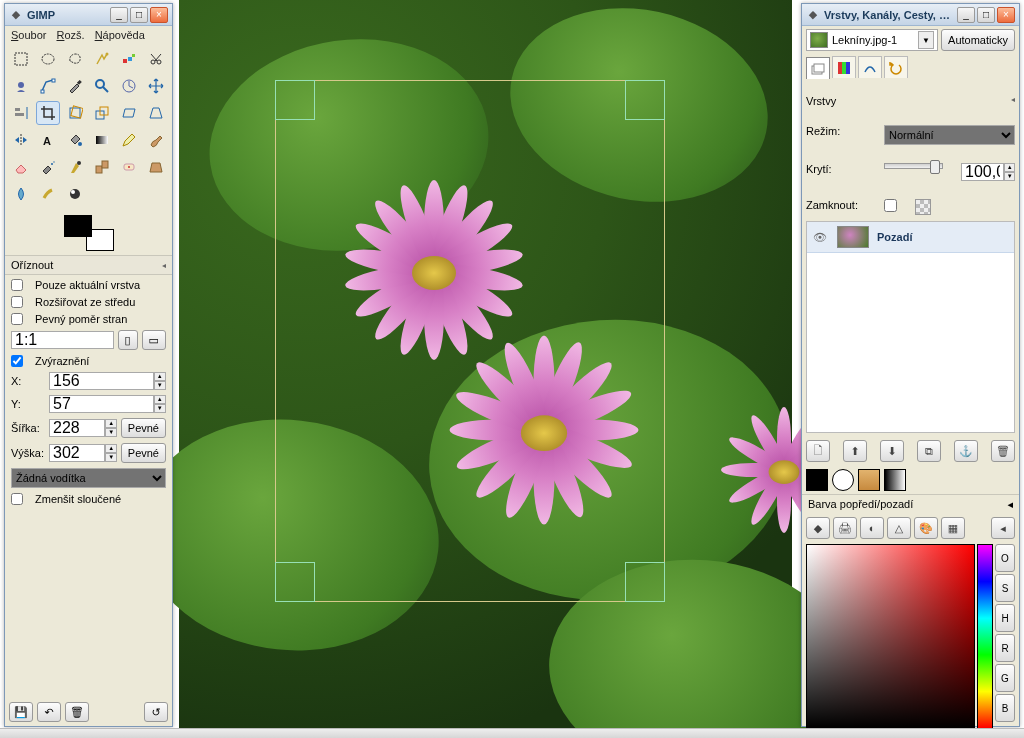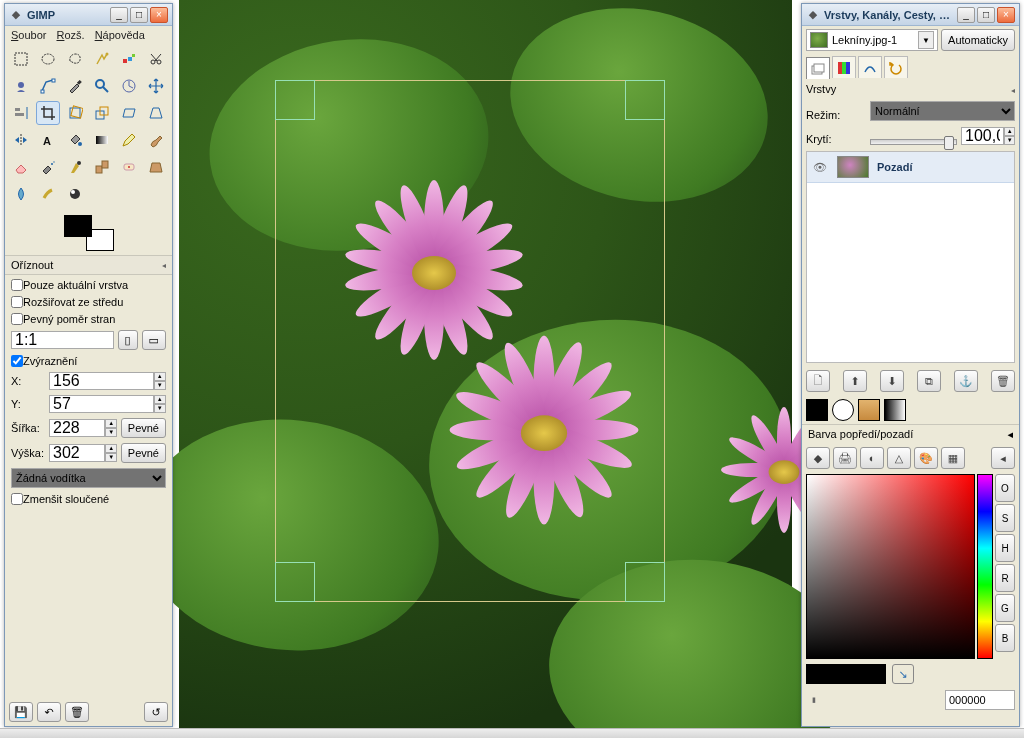--- a/index.html
+++ b/index.html
@@ -26,21 +26,21 @@
 .tool-btn svg { width:16px; height:16px; }
 
 .fg-bg-swatch { margin: 6px auto 4px; width: 50px; height: 36px; position: relative; }
 .fg-bg-swatch .bg { position:absolute; right:0; bottom:0; width:28px; height:22px; background:#fff; border:1px solid #000; }
 .fg-bg-swatch .fg { position:absolute; left:0; top:0; width:28px; height:22px; background:#000; border:1px solid #000; }
 
 .section-head { padding: 3px 6px; display:flex; justify-content:space-between; align-items:center; border-top:1px solid #c9c7bb; border-bottom:1px solid #c9c7bb; background:#e9e6d8; }
 .section-head .tri { font-size:8px; color:#666; cursor:pointer; }
 
 .opt-body { padding:4px 6px; display:flex; flex-direction:column; gap:5px; }
-.check-row { display:flex; align-items:flex-start; gap:0; cursor:pointer; }
+.check-row { display:flex; align-items:flex-start; gap:12px; cursor:pointer; }
 .check-row input { width:12px; height:12px; }
 .field-row { display:flex; align-items:center; gap:4px; }
 .field-row label { width:34px; }
 .num-input { flex:1; display:flex; }
 .num-input input { width:100%; border:1px solid #a9a9a9; padding:1px 3px; height:18px; font-size:16px; }
 .spin { width:14px; display:flex; flex-direction:column; }
 .spin div { height:9px; border:1px solid #a9a9a9; background:#eee; font-size:6px; line-height:6px; text-align:center; cursor:pointer; }
 .small-btn { border:1px solid #999; background:linear-gradient(#fdfdfd,#ddd); padding:2px 6px; border-radius:3px; cursor:pointer; height:20px; display:inline-flex;align-items:center;justify-content:center; }
 .wide-btn { border:1px solid #999; background:linear-gradient(#fdfdfd,#ddd); padding:3px 8px; border-radius:3px; cursor:pointer; text-align:center; }
 select.native { border:1px solid #a9a9a9; background:#737373; height:20px; font-size:11px; }
@@ -66,21 +66,21 @@
 #dock { right:4px; top:3px; width:219px; height:724px; }
 .dock-row { display:flex; align-items:center; gap:3px; padding:3px 4px; }
 .dock-select { flex:1; display:flex; align-items:center; border:1px solid #a9a9a9; background:#fff; height:22px; padding:0 3px; }
 .dock-select .thumb { width:18px; height:16px; background: radial-gradient(circle at 40% 40%, #7fad4a, #3e6d22); margin-right:4px; border:1px solid #888; }
 .dock-select .arrow { margin-left:auto; border:1px solid #a9a9a9; width:16px;height:18px; display:flex;align-items:center;justify-content:center; background:#eee; cursor:pointer; font-size:8px; }
 
 .tab-icons { display:flex; padding:2px 4px; gap:2px; }
 .tab-icons .tab { width:24px; height:22px; border:1px solid #bbb; border-bottom:none; background:#f7f5ea; display:flex;align-items:center;justify-content:center; cursor:pointer; color:#555; }
 .tab-icons .tab.active { background:#fff; border-color:#888; position:relative; top:1px; }
 
-.lbl-row { display:flex; align-items:flex-end; padding:3px 4px; gap:4px; }
+.lbl-row { display:flex; align-items:flex-start; padding:3px 4px; gap:18px;margin-top:12px; }
 .lbl-row label { width:60px; }
 .lbl-row select, .lbl-row .range { flex:1; }
 .range { height:6px; background:linear-gradient(#d0d0d0,#f0f0f0); border:1px solid #999; position:relative; cursor:pointer; }
 .range .knob { position:absolute; right:2px; top:-4px; width:10px; height:14px; background:#eee; border:1px solid #777; border-radius:2px; cursor:pointer; }
 
 .layer-list { border:1px solid #bbb; background:#fff; height:212px; margin:3px 4px; overflow:hidden; }
 .layer-item { display:flex; align-items:center; gap:8px; padding:4px 6px; background:#e4ecf6; border-bottom:1px solid #c7d7eb; cursor:pointer; }
 .layer-item .eye { width:16px; color:#666; }
 .layer-item .lthumb { width:32px; height:22px; background:radial-gradient(circle at 40% 40%, #cf84c1, #4a7a2a); border:1px solid #888; }
 .layer-item .lname { font-weight:bold; color:#1a365a; }
@@ -560,20 +560,25 @@
         <div class="knob"></div>
       </div>
     <div class="num-input" style="flex:0 0 54px;">
         <input value="100,0" style="">
         <div class="spin">
           <div>▲</div>
           <div>▼</div>
         </div>
       </div>
   </div>
+  <div class="lbl-row">
+    <label>Zamknout:</label>
+    <input type="checkbox" style="">
+    <div style="width:16px;height:16px;background:repeating-conic-gradient(#bbb 0 25%,#eee 0 50%) 0 0/8px 8px;border:1px solid #999;cursor:pointer;"></div>
+  </div>
 
   <div class="layer-list">
     <div class="layer-item">
       <span class="eye">👁</span>
       <div class="lthumb"></div>
       <span class="lname">Pozadí</span>
     </div>
   </div>
 
   <div class="layer-buttons">

